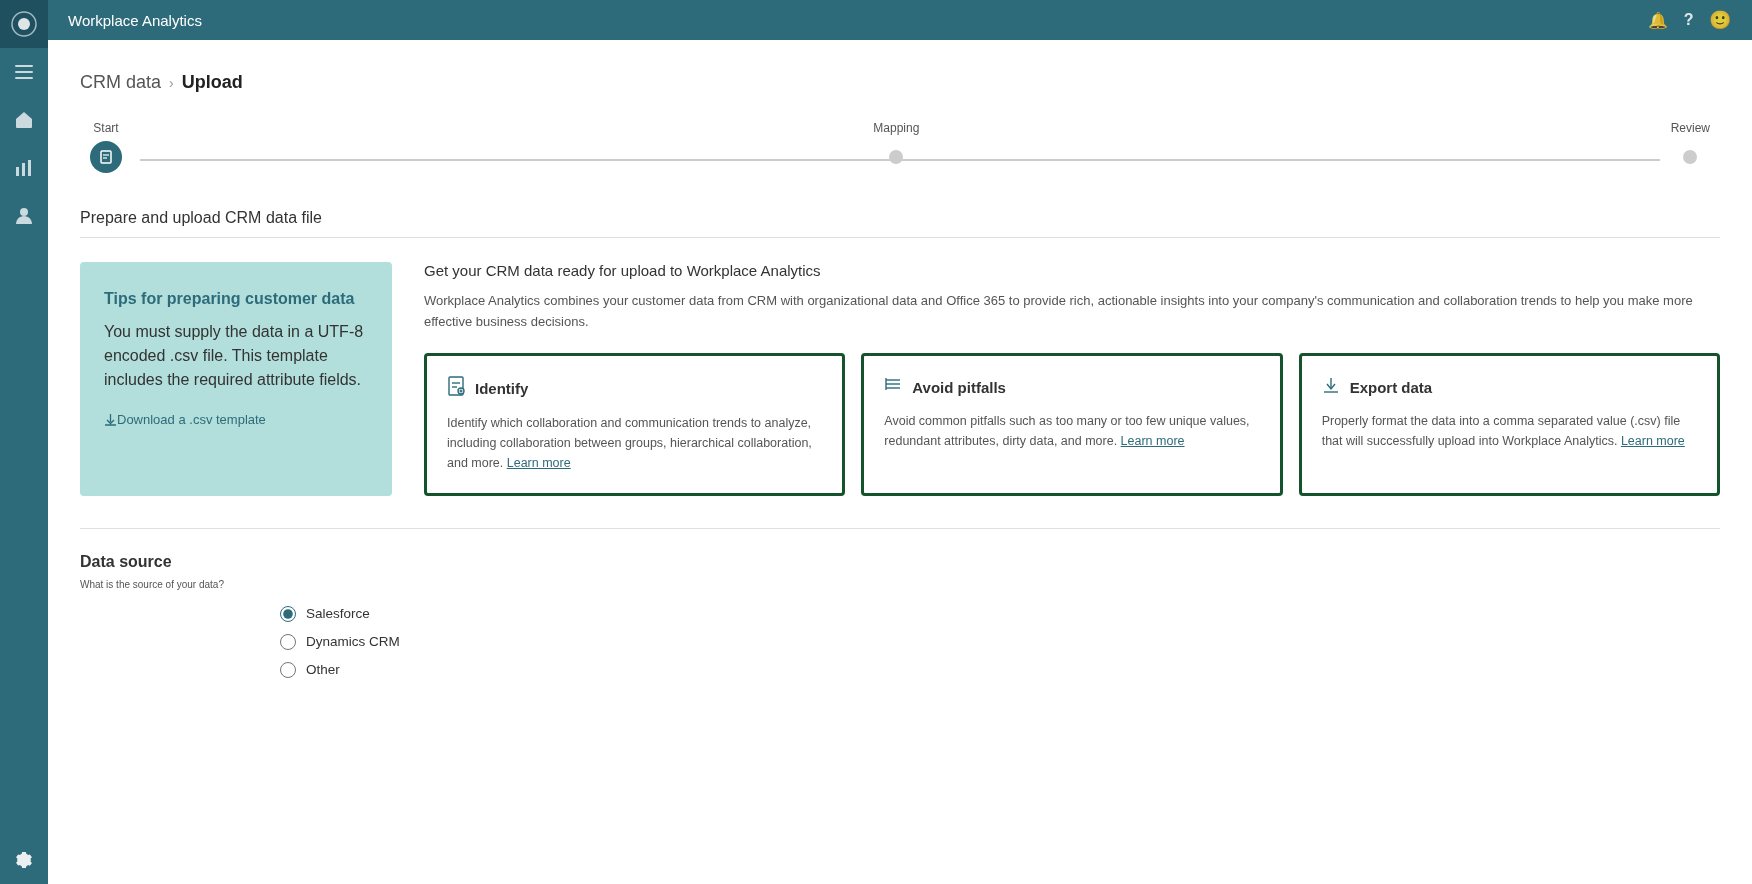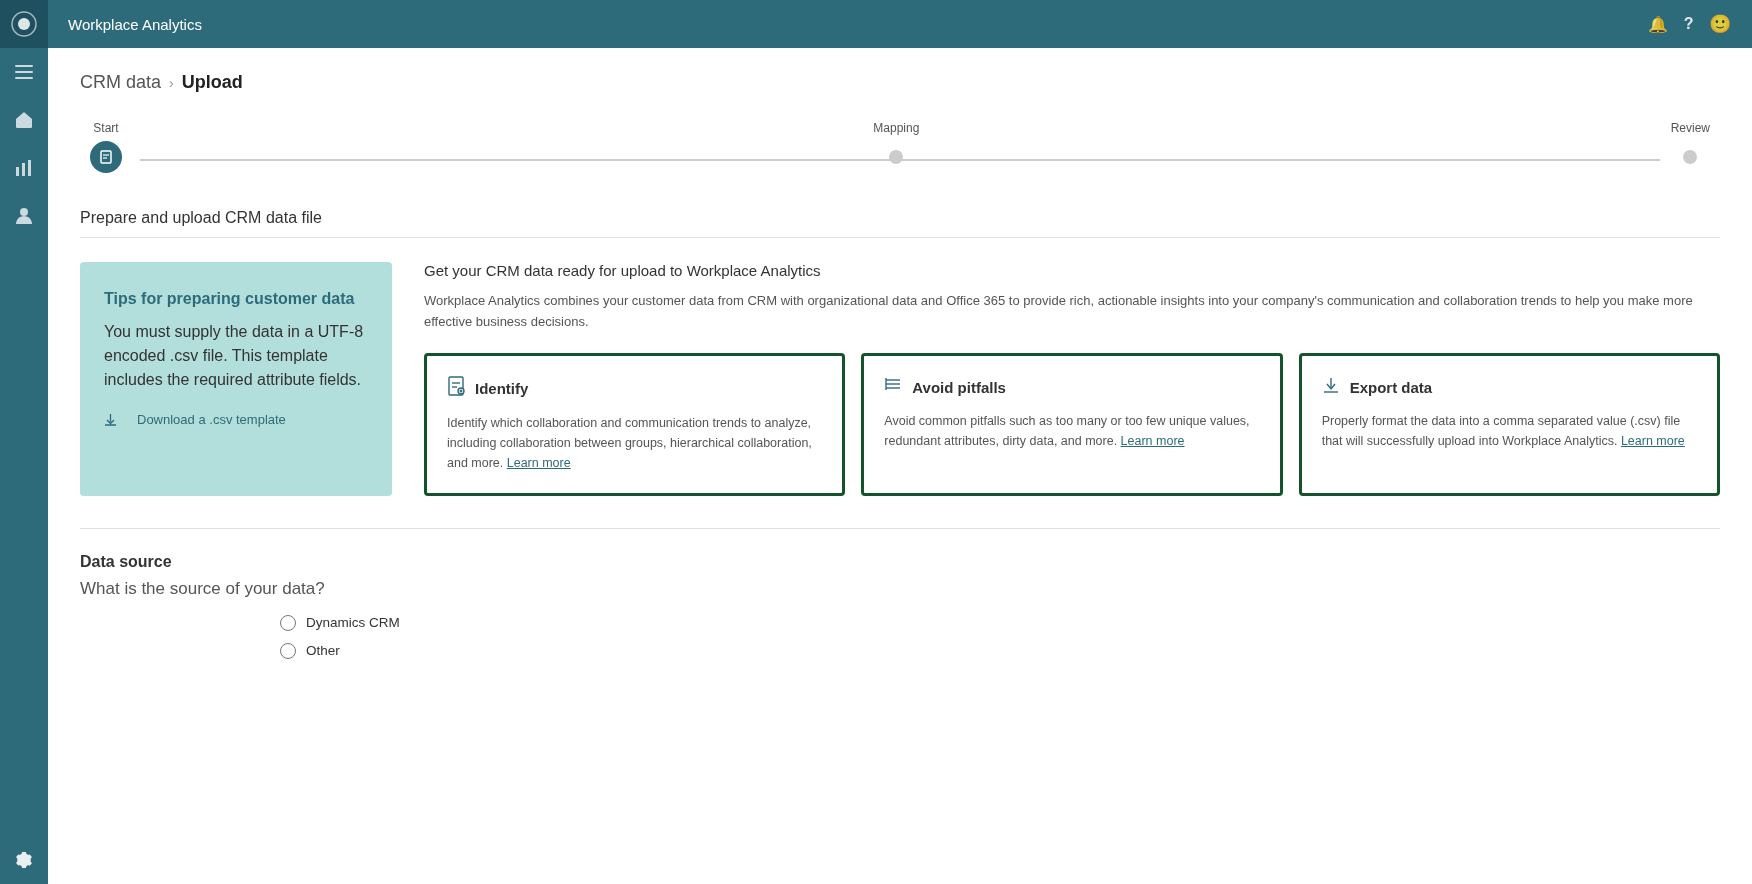--- a/index.html
+++ b/index.html
@@ -34,21 +34,21 @@
       cursor: pointer;
       font-size: 18px;
     }
     .sidebar-icon.active { color: #fff; }
     .sidebar-spacer { flex: 1; }
 
     
     .topbar {
       position: absolute;
       top: 0; left: 48px; right: 0;
-      height: 48px;
+      height: 40px;
       background: #2d6b7b;
       display: flex;
       align-items: center;
       padding: 0 20px;
       color: #fff;
       z-index: 10;
     }
     .topbar-title {
       font-size: 15px;
       font-weight: 400;
@@ -177,21 +177,21 @@
     }
     .tips-card-body {
       font-size: 16px;
       color: #333;
       line-height: 1.5;
       margin-bottom: 20px;
     }
     .tips-card-link {
       display: flex;
       align-items: center;
-      gap: 20px;
+      gap: 0;
       font-size: 13px;
       color: #2d6b7b;
       cursor: pointer;
       text-decoration: none;
     }
 
     
     .info-area {
       flex: 1;
     }
@@ -254,21 +254,21 @@
 
     
     .datasource-section { }
     .datasource-title {
       font-size: 16px;
       font-weight: 600;
       color: #333;
       margin-bottom: 8px;
     }
     .datasource-question {
-      font-size: 17px;
+      font-size: 10px;
       color: #555;
       margin-bottom: 16px;
     }
     .radio-group {
       display: flex;
       flex-direction: column;
       gap: 12px;
       margin-left: 200px;
     }
     .radio-item {
@@ -453,20 +453,24 @@
     </div>
   </div>
 
   <hr class="divider">
 
   <div class="datasource-section">
     <div class="datasource-title">Data source</div>
     <div class="datasource-question">What is the source of your data?</div>
     <div class="radio-group">
       <label class="radio-item">
+        <input type="radio" name="datasource" value="salesforce" checked="" style="">
+        <span>Salesforce</span>
+      </label>
+      <label class="radio-item">
         <input type="radio" name="datasource" value="dynamics_crm" style="">
         <span>Dynamics CRM</span>
       </label>
       <label class="radio-item">
         <input type="radio" name="datasource" value="other" style="">
         <span>Other</span>
       </label>
     </div>
   </div>
 

